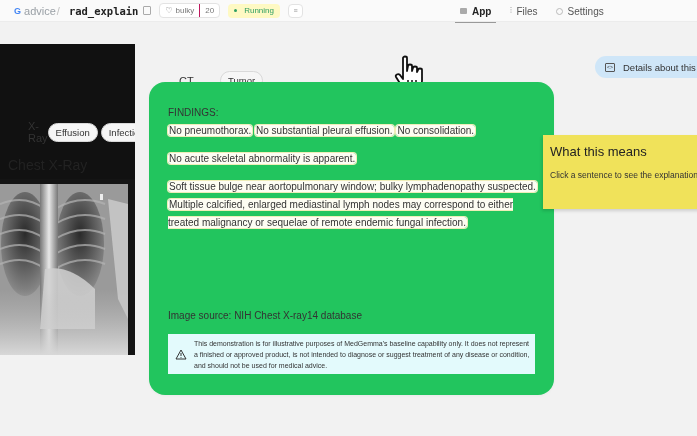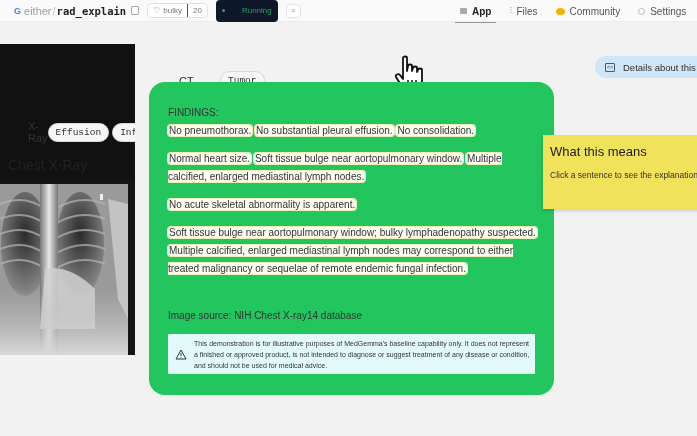--- a/index.html
+++ b/index.html
@@ -15,32 +15,32 @@
     position: absolute; left: 0; top: 0; width: 697px; height: 22px;
     background: #fafafa;
     border-bottom: 1px solid #ececec;
     display: flex; align-items: center;
     font-size: 10px;
   }
   .brand { display: flex; align-items: center; margin-left: 14px; }
   .g-logo { color: #4285f4; font-weight: bold; font-size: 9px; margin-right: 3px; }
   .owner { color: #9aa0a6; font-size: 11px; }
   .slash { color: #c0c0c0; margin: 0 1px; font-size: 11px; }
-  .repo { font-family: "DejaVu Sans Mono", monospace; font-weight: bold; font-size: 10.5px; color: #222; }
+  .repo { font-family: "DejaVu Sans Mono", monospace; font-weight: bold; font-size: 10.5px; color: #222; margin-left: 8px; }
   .copy-icon { margin-left: 5px; width: 8px; height: 9px; border: 1px solid #aaa; border-radius: 1px; }
   .like-btn {
     margin-left: 8px; display: flex; align-items: center; height: 15px;
     border: 1px solid #e3e3e3; border-radius: 4px; background: #fff;
     font-size: 8px; color: #777;
   }
   .like-btn .lbl { padding: 0 5px; display: flex; align-items: center; gap: 3px; }
   .like-btn .cnt { padding: 0 5px; border-left: 1px solid #be185d; height: 100%; display: flex; align-items: center; }
   .status {
-    margin-left: 8px; height: 22px; padding: 0 6px; border-radius: 4px;
-    background: #0f172a; color: #2e9e62; font-size: 8px; display: flex; align-items: center; gap: 17px;
+    margin-left: 8px; height: 14px; padding: 0 6px; border-radius: 4px;
+    background: #fef9c3; color: #2e9e62; font-size: 8px; display: flex; align-items: center; gap: 7px;
   }
   .status .dot { width: 3px; height: 3px; border-radius: 50%; background: #2e9e62; }
   .menu-btn {
     margin-left: 8px; width: 15px; height: 14px; border: 1px solid #e3e3e3; border-radius: 4px;
     background: #fff; font-size: 7px; color: #999; display: flex; align-items: center; justify-content: center;
   }
   .navtabs { position: absolute; left: 460px; top: 0; height: 22px; display: flex; align-items: center; }
   .navtab { display: flex; align-items: center; gap: 5px; font-size: 10px; color: #555; margin-right: 18px; height: 22px; position: relative; text-align: right; }
   .navtab.active { color: #222; font-weight: bold; }
   .navtab.active::after { content: ""; position: absolute; left: -5px; right: -5px; bottom: -1px; height: 1px; background: #999; }
@@ -58,21 +58,21 @@
   .back-btn .chev { font-size: 10px; color: #444; }
 
   
   .cat-row { position: absolute; left: 179px; display: flex; align-items: center; }
   .cat-row.xray { top: 44px; padding-left: 28px; }
   .cat-row.ct { top: 71px; }
   .cat-label { width: 41px; font-size: 11px; color: #333; }
   .chip {
     height: 19px; padding: 0 7px; margin-right: 3px;
     border: 1px solid #d9d9d9; border-radius: 10px; background: #f6f6f6;
-    font-size: 9.5px; color: #333; display: flex; align-items: center; font-family: Liberation Mono, monospace;
+    font-size: 9.5px; color: #333; display: flex; align-items: center;
   }
   .chip.selected { background: #e2e2e2; border-color: #d0d0d0; }
 
   
   .cursor { position: absolute; left: 394px; top: 55px; width: 32px; height: 38px; }
 
   
   .details-btn {
     position: absolute; left: 595px; top: 56px; width: 120px; height: 22px;
     background: #cfe6f8; border-radius: 11px 0 0 11px;
@@ -127,21 +127,21 @@
   }
   .note .title { font-size: 13px; color: #222; margin-bottom: 8px; white-space: nowrap; }
   .note .body { font-size: 8.5px; line-height: 16px; color: #333; width: 170px; }
 </style>
 </head>
 <body>
 
 <div class="topbar">
   <div class="brand">
     <span class="g-logo">G</span>
-    <span class="owner">either</span>
+    <span class="owner">advice</span>
     <span class="slash">/</span>
     <span class="repo">rad_explain</span>
     <span class="copy-icon"></span>
   </div>
   <div class="like-btn">
     <span class="lbl">
         <span>♡</span>
         <span>bulky</span>
       </span>
     <span class="cnt">20</span>
@@ -155,24 +155,20 @@
     </div>
 
   <div class="navtabs">
     <div class="navtab active">
       <span class="ic-app"></span>
       <span>App</span>
     </div>
     <div class="navtab">
       <span class="ic-files">⫶⫶</span>
       <span>Files</span>
-    </div>
-    <div class="navtab">
-      <span class="ic-comm"></span>
-      <span>Community</span>
     </div>
     <div class="navtab">
       <span class="ic-set"></span>
       <span>Settings</span>
     </div>
   </div>
 </div>
 
 <div class="back-btn">
   <span class="chev">‹</span>
@@ -245,25 +241,20 @@
 
 <div class="card">
   <div class="report">
     <span class="hdr">FINDINGS:</span>
     <div class="para">
       <span class="sent">No pneumothorax.</span>
       <span class="sent">No substantial pleural effusion.</span>
       <span class="sent">No consolidation.</span>
     </div>
     <div class="para">
-      <span class="sent">Normal heart size.</span>
-      <span class="sent">Soft tissue bulge near aortopulmonary window.</span>
-      <span class="sent">Multiple calcified, enlarged mediastinal lymph nodes.</span>
-    </div>
-    <div class="para">
       <span class="sent">No acute skeletal abnormality is apparent.</span>
     </div>
     <div class="para">
       <span class="sent">Soft tissue bulge near aortopulmonary window; bulky lymphadenopathy suspected.</span>
       <span class="sent">Multiple calcified, enlarged mediastinal lymph nodes may correspond to either treated malignancy or sequelae of remote endemic fungal infection.</span>
     </div>
   </div>
   <div class="source">Image source: NIH Chest X-ray14 database</div>
   <div class="disclaimer">
     <span class="warn">

